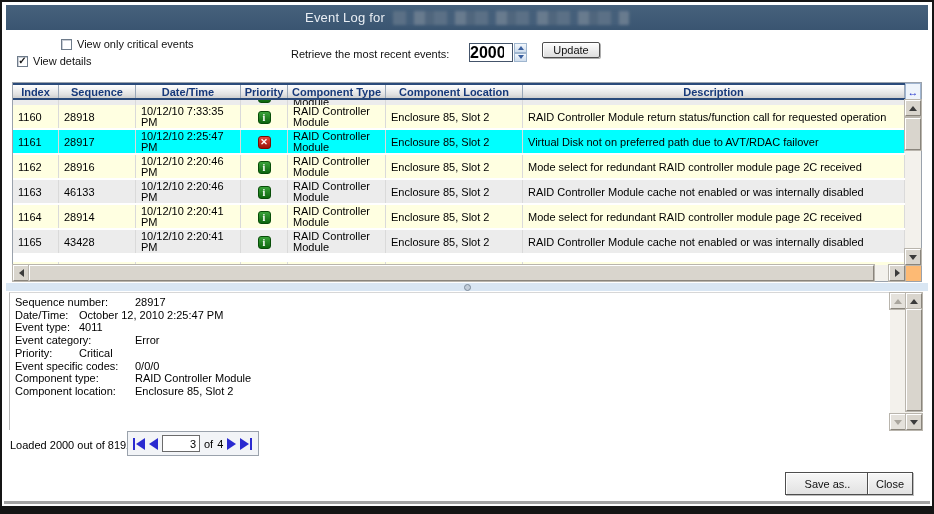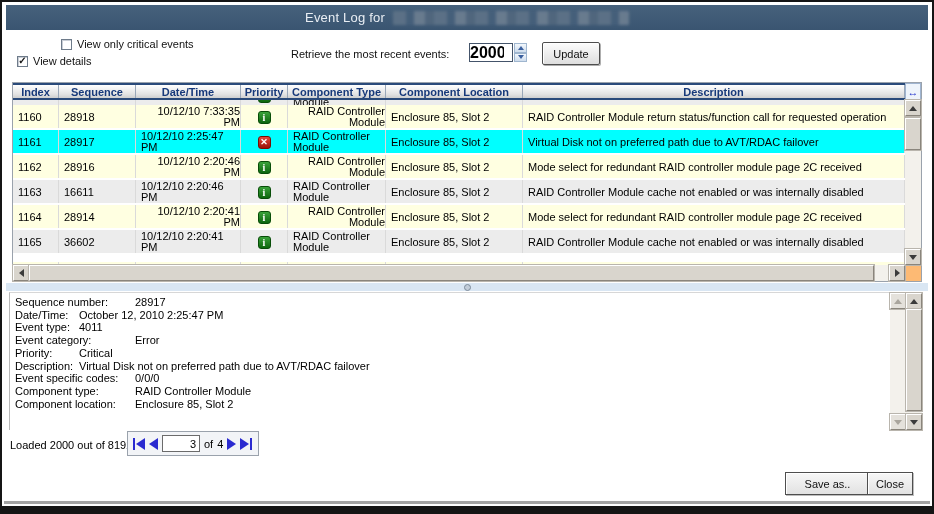--- a/index.html
+++ b/index.html
@@ -41,21 +41,21 @@
     font-size:16px; font-weight:bold; text-align:right; padding-right:8px; color:#000; background:#fff;
   }
   .spin-btns { position:absolute; left:512px; top:41px; width:13px; height:19px; display:flex; flex-direction:column; }
   .spin-btn {
     flex:1; background:linear-gradient(180deg,#f2f7fc,#cfdded); border:1px solid #9fb6cf;
     display:flex; align-items:center; justify-content:center; padding:0;
   }
   .tri-up-s { width:0; height:0; border-left:3px solid transparent; border-right:3px solid transparent; border-bottom:4px solid #3a5f9e; }
   .tri-dn-s { width:0; height:0; border-left:3px solid transparent; border-right:3px solid transparent; border-top:4px solid #3a5f9e; }
   .update-btn {
-    position:absolute; left:540px; top:40px; width:58px; height:23px;
+    position:absolute; left:540px; top:40px; width:58px; height:16px;
     background:linear-gradient(180deg,#fdfdfd,#dedede); border:1px solid #4e4e4e; border-radius:2px;
     box-shadow:1px 1px 0 #aeaeae, inset 1px 1px 0 #fff;
     font-family:"Liberation Sans",sans-serif; font-size:11px; color:#111;
   }
 
   
   .evt-table { position:absolute; left:10px; top:80px; width:910px; height:200px; background:#fdba74; border:1px solid #9aa2ac;padding-left:32px; }
   .grid-cols { display:grid; grid-template-columns:46px 77px 105px 47px 98px 137px 1fr; }
   .thead { position:absolute; left:0; top:0; width:892px; height:17px;
     border-top:2px solid #2a4a7a; border-bottom:2px solid #2a4a7a; }
@@ -70,21 +70,21 @@
     border:1px solid #9fb4d0; display:flex; align-items:center; justify-content:center;
     color:#2233cc; font-size:11px; font-weight:bold; line-height:10px;
   }
   .tbody { position:absolute; left:0; top:17px; width:892px; height:167px; overflow:hidden; background:#fff; }
   .trow { border-bottom:2px solid #ffffff; height:25px; }
   .trow .td {
     font-size:11px; color:#000; padding:1px 0 0 5px; line-height:11px;
     border-right:1px solid #dadada; display:flex; align-items:center; overflow:hidden;
   }
   .trow .td.wrap { align-items:center; }
-  .bg-y .td { background:#ffffe1;text-align:right; }
+  .bg-y .td { background:#ffffe1; }
   .bg-g .td { background:#ececec; }
   .selected .td { background:#00ffff; }
   .pri-cell { justify-content:center !important; padding-left:0 !important; }
   .pri-icon {
     width:13px; height:13px; border-radius:3px; display:flex; align-items:center; justify-content:center;
     color:#fff; font-weight:bold; font-family:"Liberation Serif",serif;
   }
   .pri-icon.info { background:linear-gradient(180deg,#3aa23a,#0d660d); border:1px solid #084d08; font-size:10px; }
   .pri-icon.critical { background:linear-gradient(180deg,#e4473a,#9c1208); border:1px solid #7a0d05; font-size:9px; font-family:"Liberation Sans",sans-serif; }
   .clip-top { height:5px; overflow:hidden; position:relative; }
@@ -249,21 +249,21 @@
         <div class="td pri-cell">
             <span class="pri-icon info">i</span>
           </div>
         <div class="td wrap">RAID Controller Module</div>
         <div class="td">Enclosure 85, Slot 2</div>
         <div class="td">Mode select for redundant RAID controller module page 2C received</div>
       </div>
 
       <div class="trow bg-g grid-cols">
         <div class="td">1163</div>
-        <div class="td">16611</div>
+        <div class="td">46133</div>
         <div class="td">10/12/10 2:20:46 PM</div>
         <div class="td pri-cell">
             <span class="pri-icon info">i</span>
           </div>
         <div class="td wrap">RAID Controller Module</div>
         <div class="td">Enclosure 85, Slot 2</div>
         <div class="td">RAID Controller Module cache not enabled or was internally disabled</div>
       </div>
 
       <div class="trow bg-y grid-cols">
@@ -273,21 +273,21 @@
         <div class="td pri-cell">
             <span class="pri-icon info">i</span>
           </div>
         <div class="td wrap">RAID Controller Module</div>
         <div class="td">Enclosure 85, Slot 2</div>
         <div class="td">Mode select for redundant RAID controller module page 2C received</div>
       </div>
 
       <div class="trow bg-g grid-cols">
         <div class="td">1165</div>
-        <div class="td">36602</div>
+        <div class="td">43428</div>
         <div class="td">10/12/10 2:20:41 PM</div>
         <div class="td pri-cell">
             <span class="pri-icon info">i</span>
           </div>
         <div class="td wrap">RAID Controller Module</div>
         <div class="td">Enclosure 85, Slot 2</div>
         <div class="td">RAID Controller Module cache not enabled or was internally disabled</div>
       </div>
 
       <div class="clip-bottom trow bg-y grid-cols">
@@ -326,21 +326,20 @@
     <span class="knob"></span>
   </div>
 
   <div class="details">
     <div class="details-text">
       <div class="dline w2"><span class="dlabel">Sequence number:</span><span>28917</span></div>
       <div class="dline w1"><span class="dlabel">Date/Time:</span><span>October 12, 2010 2:25:47 PM</span></div>
       <div class="dline w1"><span class="dlabel">Event type:</span><span>4011</span></div>
       <div class="dline w2"><span class="dlabel">Event category:</span><span>Error</span></div>
       <div class="dline w1"><span class="dlabel">Priority:</span><span>Critical</span></div>
-      <div class="dline w1"><span class="dlabel">Description:</span><span>Virtual Disk not on preferred path due to AVT/RDAC failover</span></div>
       <div class="dline w2"><span class="dlabel">Event specific codes:</span><span>0/0/0</span></div>
       <div class="dline w2"><span class="dlabel">Component type:</span><span>RAID Controller Module</span></div>
       <div class="dline w2"><span class="dlabel">Component location:</span><span>Enclosure 85, Slot 2</span></div>
     </div>
 
     <div class="dsb ghost sb-track">
       <div class="sb-btn up">
           <span class="arr-up"></span>
         </div>
       <div class="sb-btn down">

